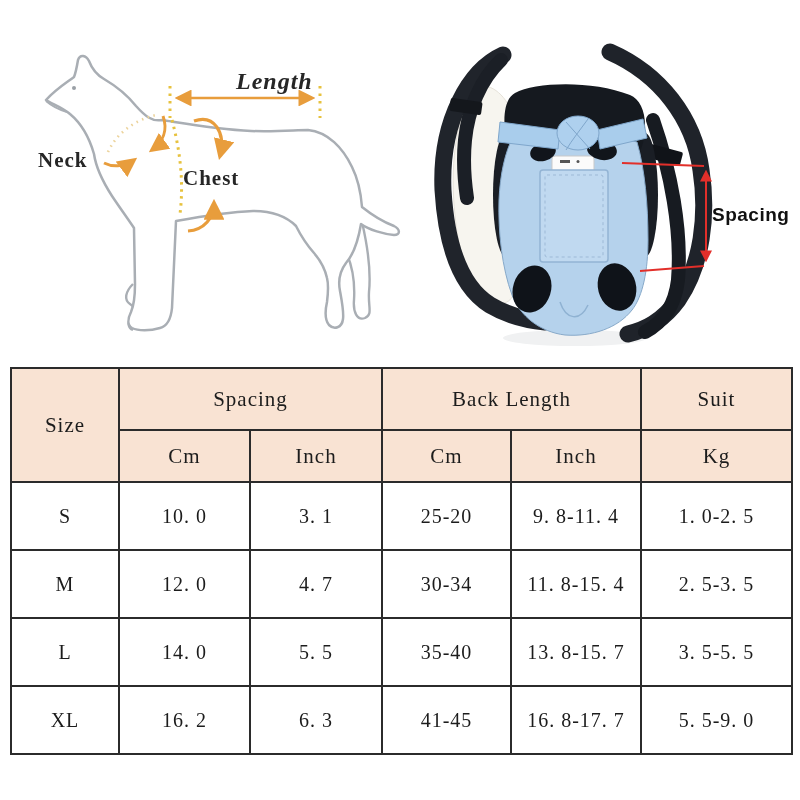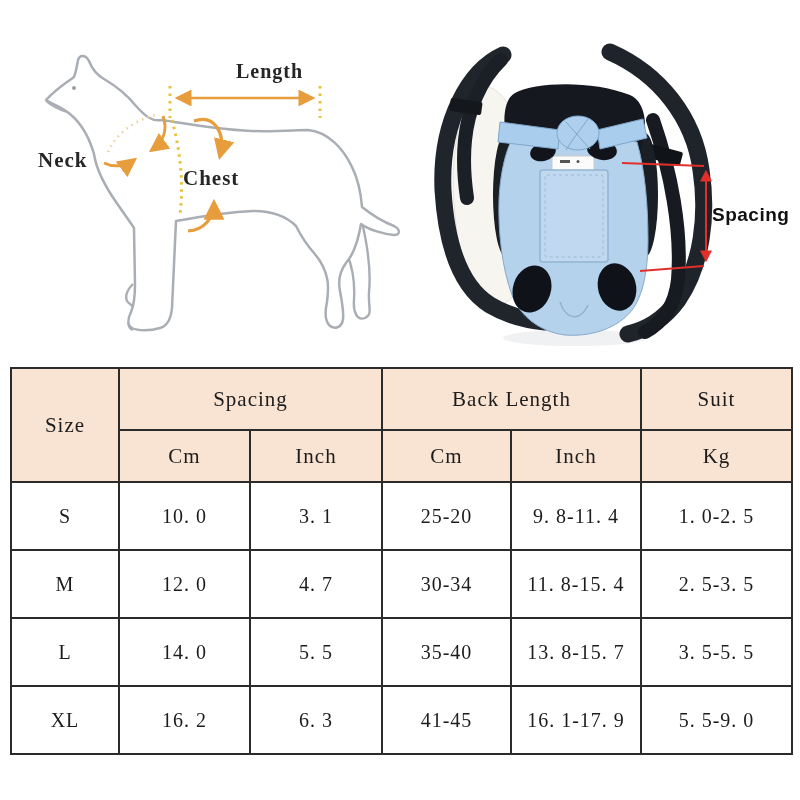--- a/index.html
+++ b/index.html
@@ -3,21 +3,21 @@
 <meta charset="utf-8">
 <style>
   html,body{margin:0;padding:0;background:#ffffff;}
   .screen{
     position:relative;width:800px;height:800px;background:#ffffff;overflow:hidden;
     font-family:"Liberation Serif",serif;color:#1f1f1f;
   }
   .fig{position:absolute;top:0;}
   .fig svg{display:block;}
   .lbl{position:absolute;font-weight:bold;color:#262626;white-space:nowrap;}
-  .lbl-length{left:236px;top:60px;font-size:20px;letter-spacing:1px;}
+  .lbl-length{left:236px;top:68px;font-size:24px;letter-spacing:1px;font-style:italic;}
   .lbl-neck{left:38px;top:148px;font-size:21px;letter-spacing:1px;font-family:Liberation Serif, serif;}
   .lbl-chest{left:183px;top:166px;font-size:21px;letter-spacing:1px;}
   .lbl-spacing{
     left:712px;top:204px;font-size:19px;font-weight:600;
     font-family:"Liberation Sans",sans-serif;letter-spacing:0.5px;color:#111;
   }
   table.size-table{
     position:absolute;left:10px;top:367px;width:781px;
     border-collapse:collapse;table-layout:fixed;
     font-family:"Liberation Serif",serif;font-size:20px;color:#1c1c1c;
@@ -227,18 +227,18 @@
         <td>5. 5</td>
         <td>35-40</td>
         <td>13. 8-15. 7</td>
         <td>3. 5-5. 5</td>
       </tr>
       <tr class="data-row">
         <td>XL</td>
         <td>16. 2</td>
         <td>6. 3</td>
         <td>41-45</td>
-        <td>16. 1-17. 9</td>
+        <td>16. 8-17. 7</td>
         <td>5. 5-9. 0</td>
       </tr>
     </tbody>
   </table>
 </div>
 
 </body></html>

